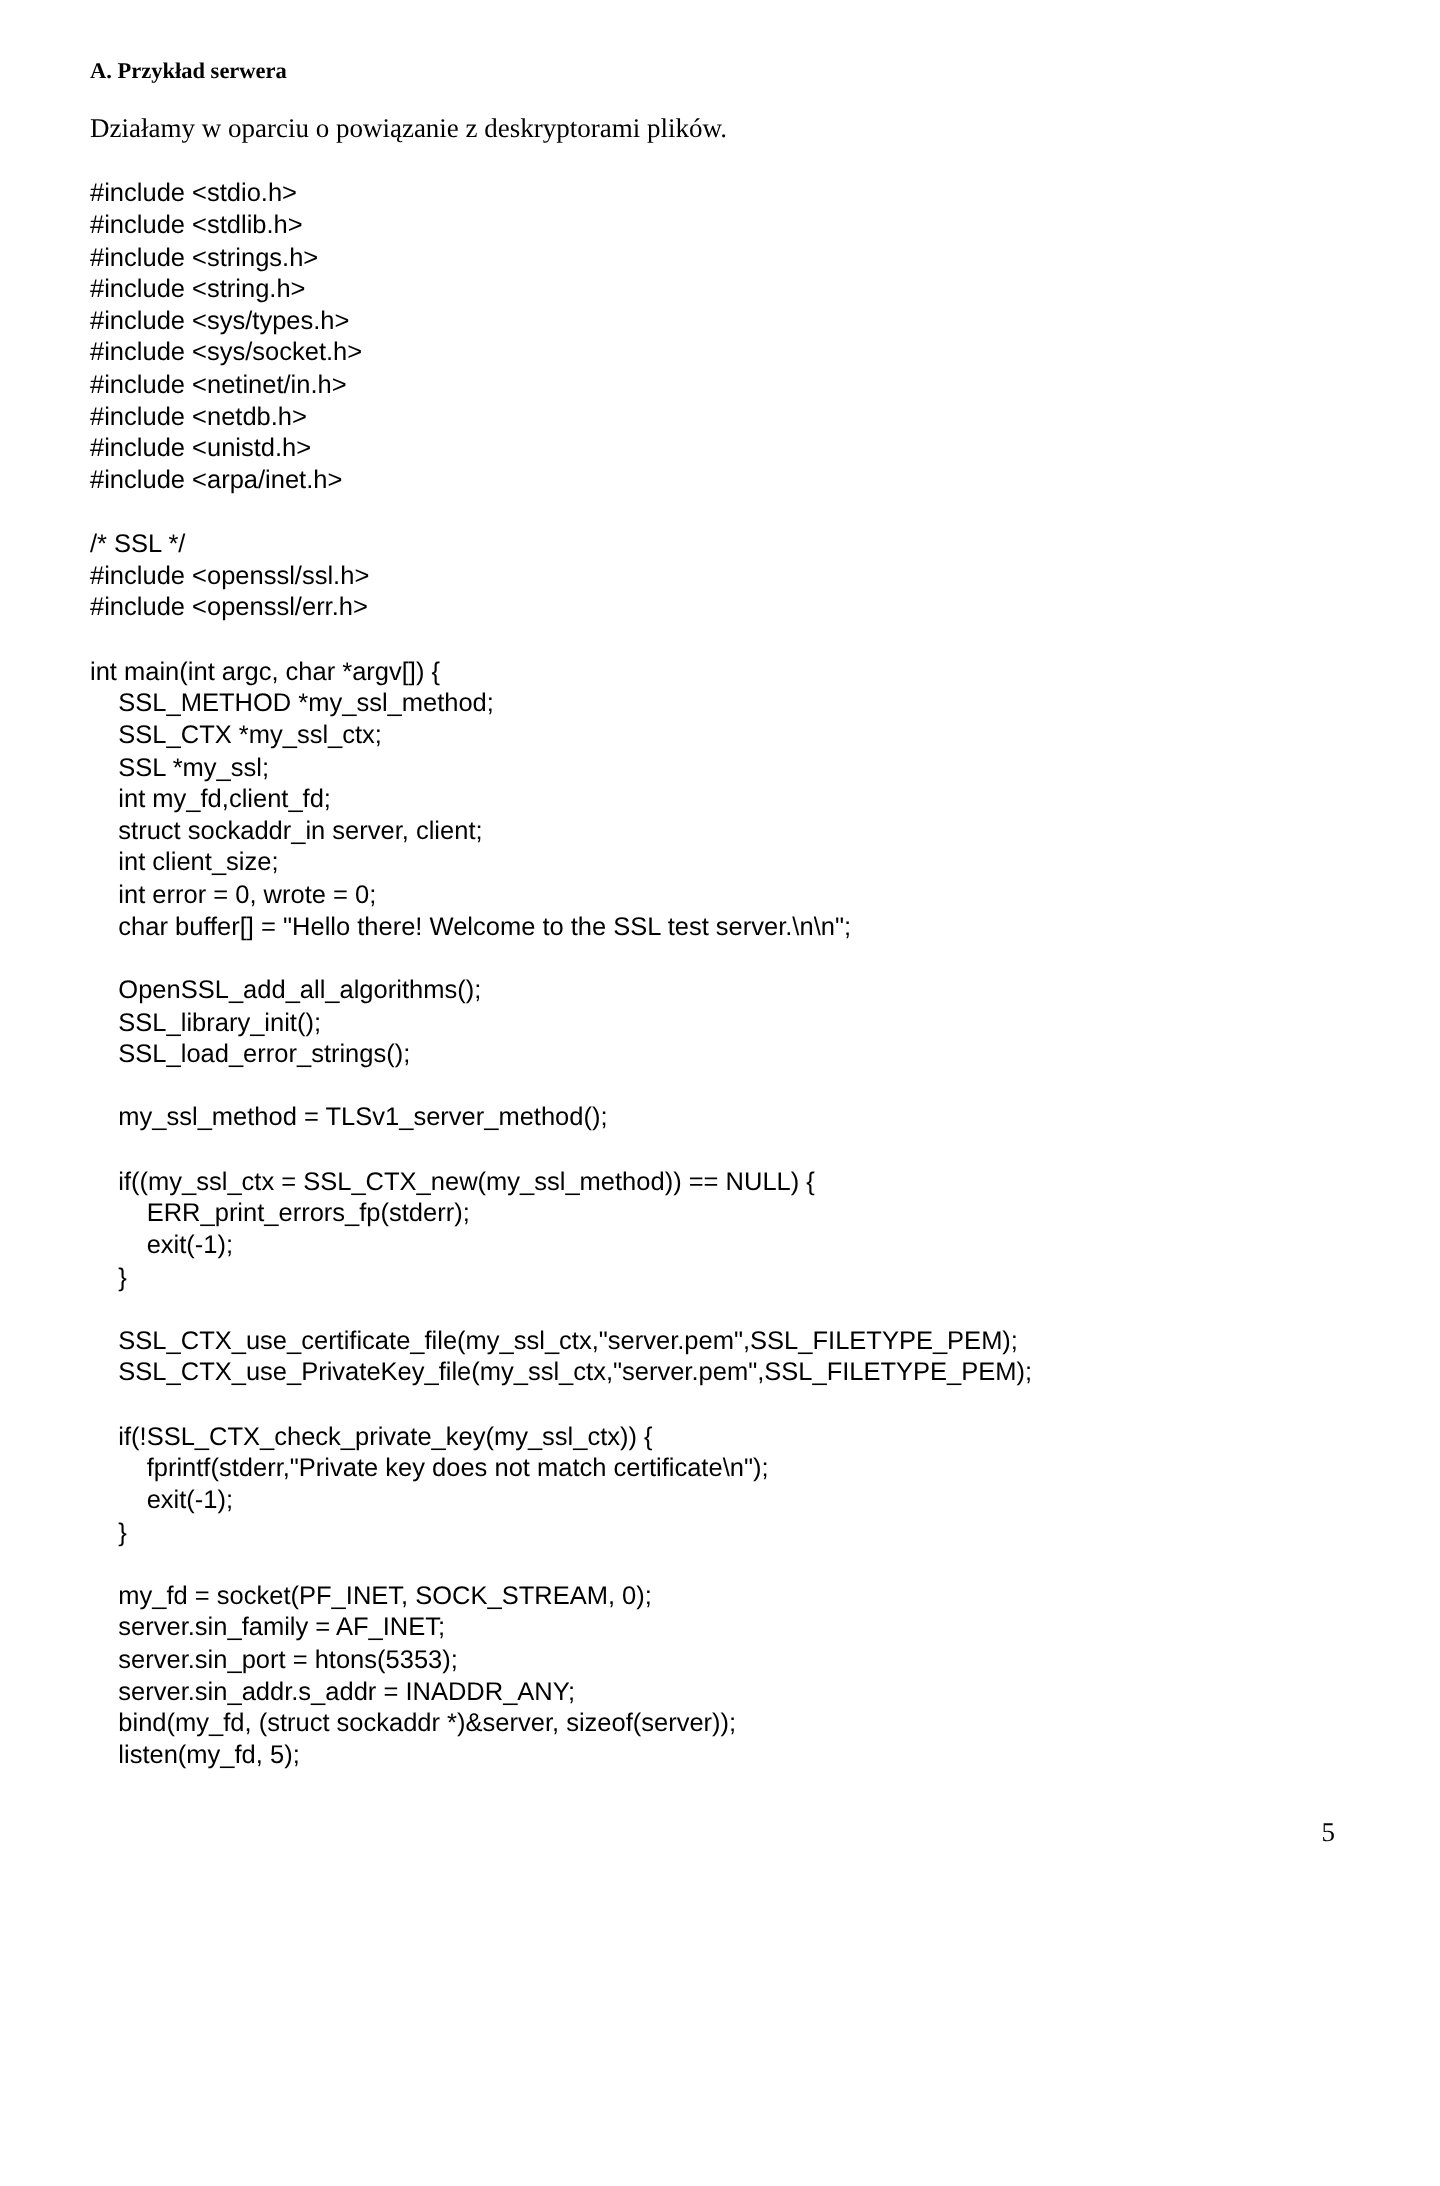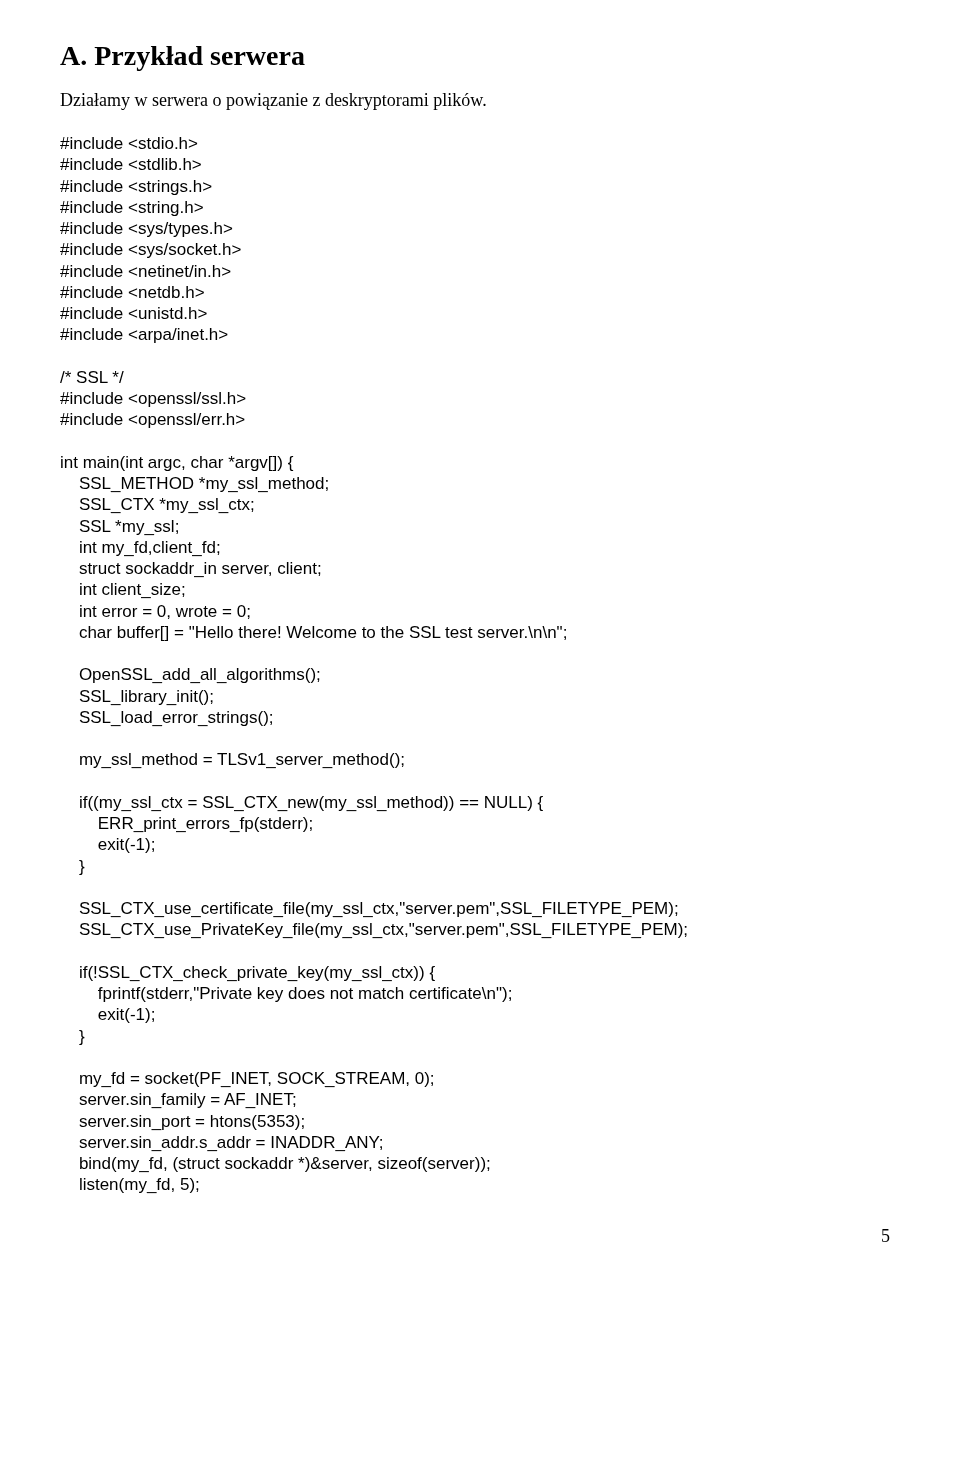--- a/index.html
+++ b/index.html
@@ -6,21 +6,21 @@
     margin: 0;
     padding: 40px 60px 40px 60px;
     font-family: "Times New Roman", Times, serif;
     background: #ffffff;
     color: #000000;
     width: 960px;
     box-sizing: border-box;
   }
   .heading {
     font-weight: bold;
-    font-size: 28px;
+    font-size: 15px;
     margin-bottom: 18px;
   }
   .intro {
     font-size: 18px;
     margin-bottom: 22px;
   }
   .code {
     font-family: Liberation Sans, sans-serif;
     font-size: 17px;
     white-space: pre;
@@ -33,21 +33,21 @@
     margin-top: 30px;
     padding-right: 10px;
     font-family: "Times New Roman", Times, serif;
   }
 </style>
 </head>
 <body>
 
 <div class="heading">A. Przykład serwera</div>
 
-<div class="intro">Działamy w serwera o powiązanie z deskryptorami plików.</div>
+<div class="intro">Działamy w oparciu o powiązanie z deskryptorami plików.</div>
 
 <div class="code">#include &lt;stdio.h&gt;
 #include &lt;stdlib.h&gt;
 #include &lt;strings.h&gt;
 #include &lt;string.h&gt;
 #include &lt;sys/types.h&gt;
 #include &lt;sys/socket.h&gt;
 #include &lt;netinet/in.h&gt;
 #include &lt;netdb.h&gt;
 #include &lt;unistd.h&gt;

